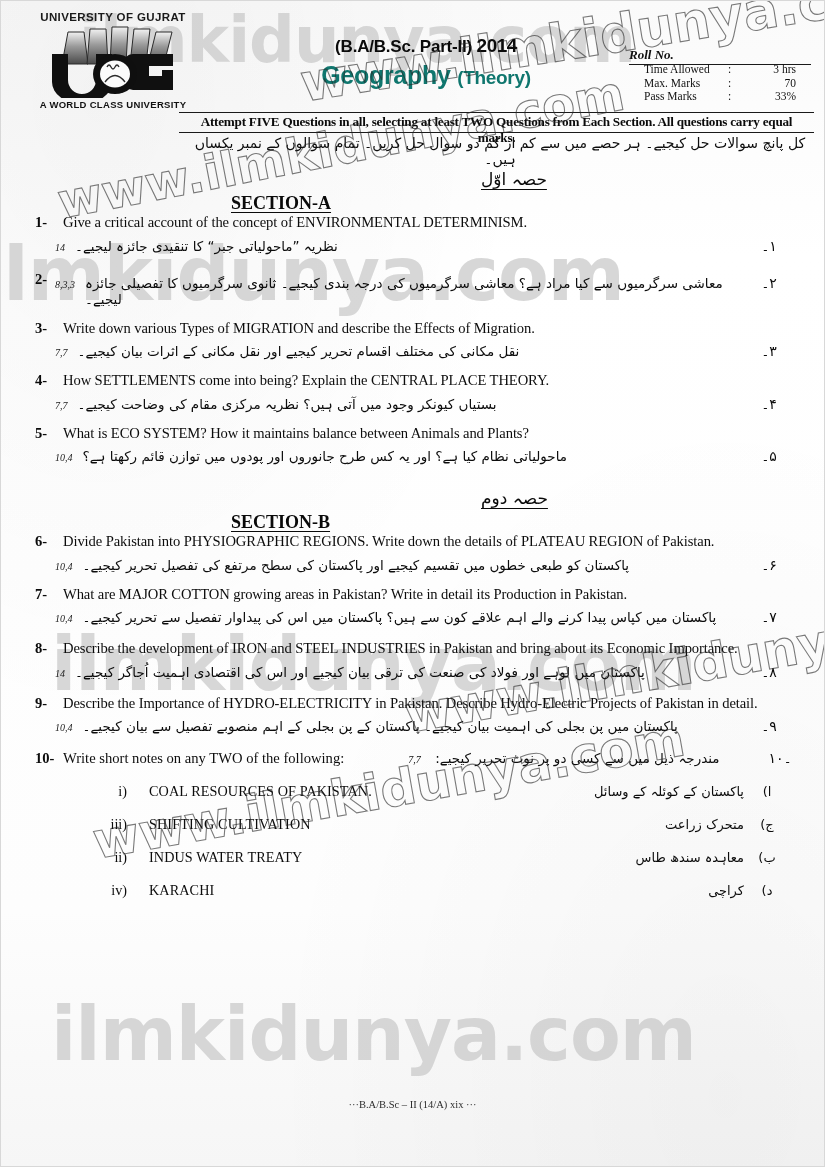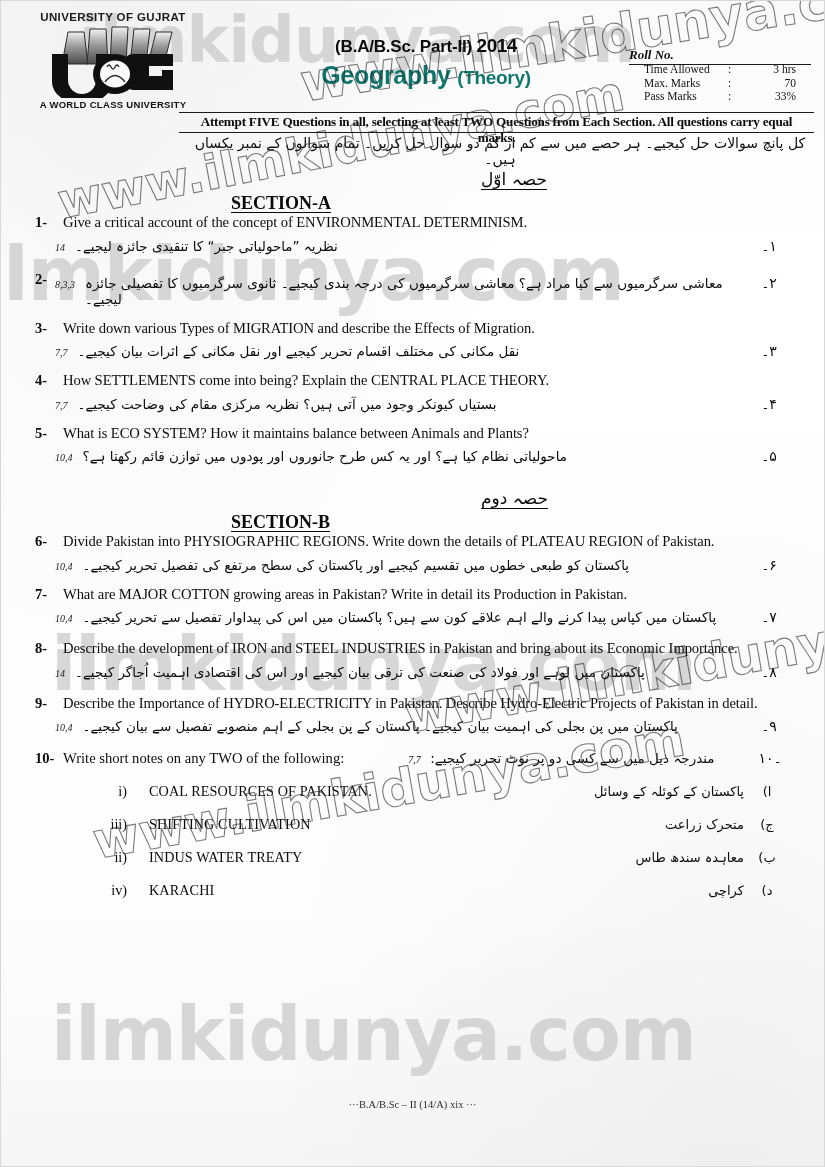--- a/index.html
+++ b/index.html
@@ -413,21 +413,21 @@
       <div class="q-ur-row">
         <span class="q-ur-num">۹۔</span>
         <span class="q-ur-text">پاکستان میں پن بجلی کی اہمیت بیان کیجیے۔ پاکستان کے پن بجلی کے اہم منصوبے تفصیل سے بیان کیجیے۔</span>
         <span class="q-marks">10,4</span>
       </div>
     </div>
 
     <div style="height:14px"></div>
 
     <div class="q">
-      <div style="display:flex; align-items:baseline; padding-left:34px; padding-right:34px;">
+      <div style="display:flex; align-items:baseline; padding-left:34px; padding-right:24px;">
         <span style="font-family:'Liberation Serif',serif; font-weight:700; font-size:14.6px; width:28px;">10-</span>
         <span style="font-family:'Liberation Serif',serif; font-size:14.6px; flex:0 0 auto;">Write short notes on any TWO of the following:</span>
         <span style="font-family:'Liberation Serif',serif; font-style:italic; font-size:10px; padding:0 0 0 64px; flex:0 0 auto;">7,7</span>
         <span style="flex:1 1 auto; text-align:center; direction:rtl; font-family:'DejaVu Sans',sans-serif; font-size:13.5px; padding-right:26px;">مندرجہ ذیل میں سے کسی دو پر نوٹ تحریر کیجیے:</span>
         <span style="flex:0 0 40px; text-align:center; font-family:'DejaVu Sans',sans-serif; font-size:14px;">۱۰۔</span>
       </div>
 
       <div style="padding:0 34px 0 34px; margin-top:12px;">
         <div class="sub-item">
           <span class="sub-roman">i)</span>

